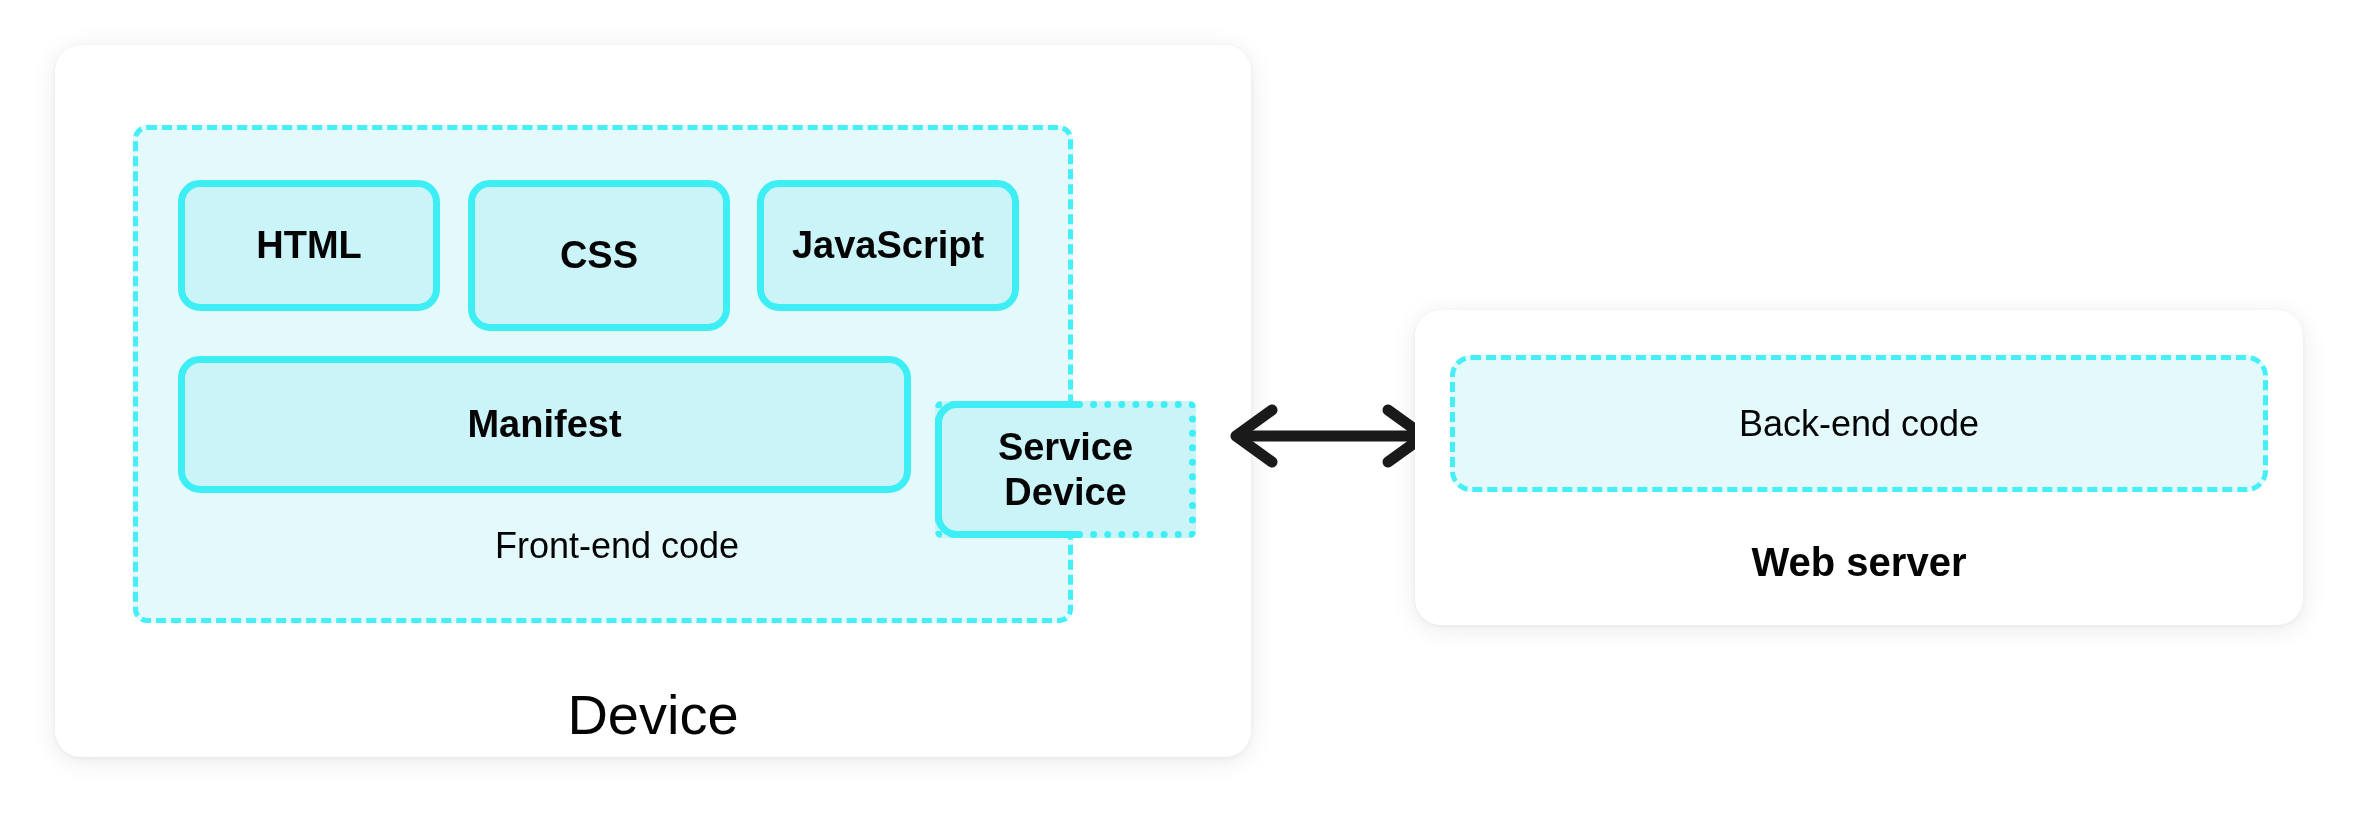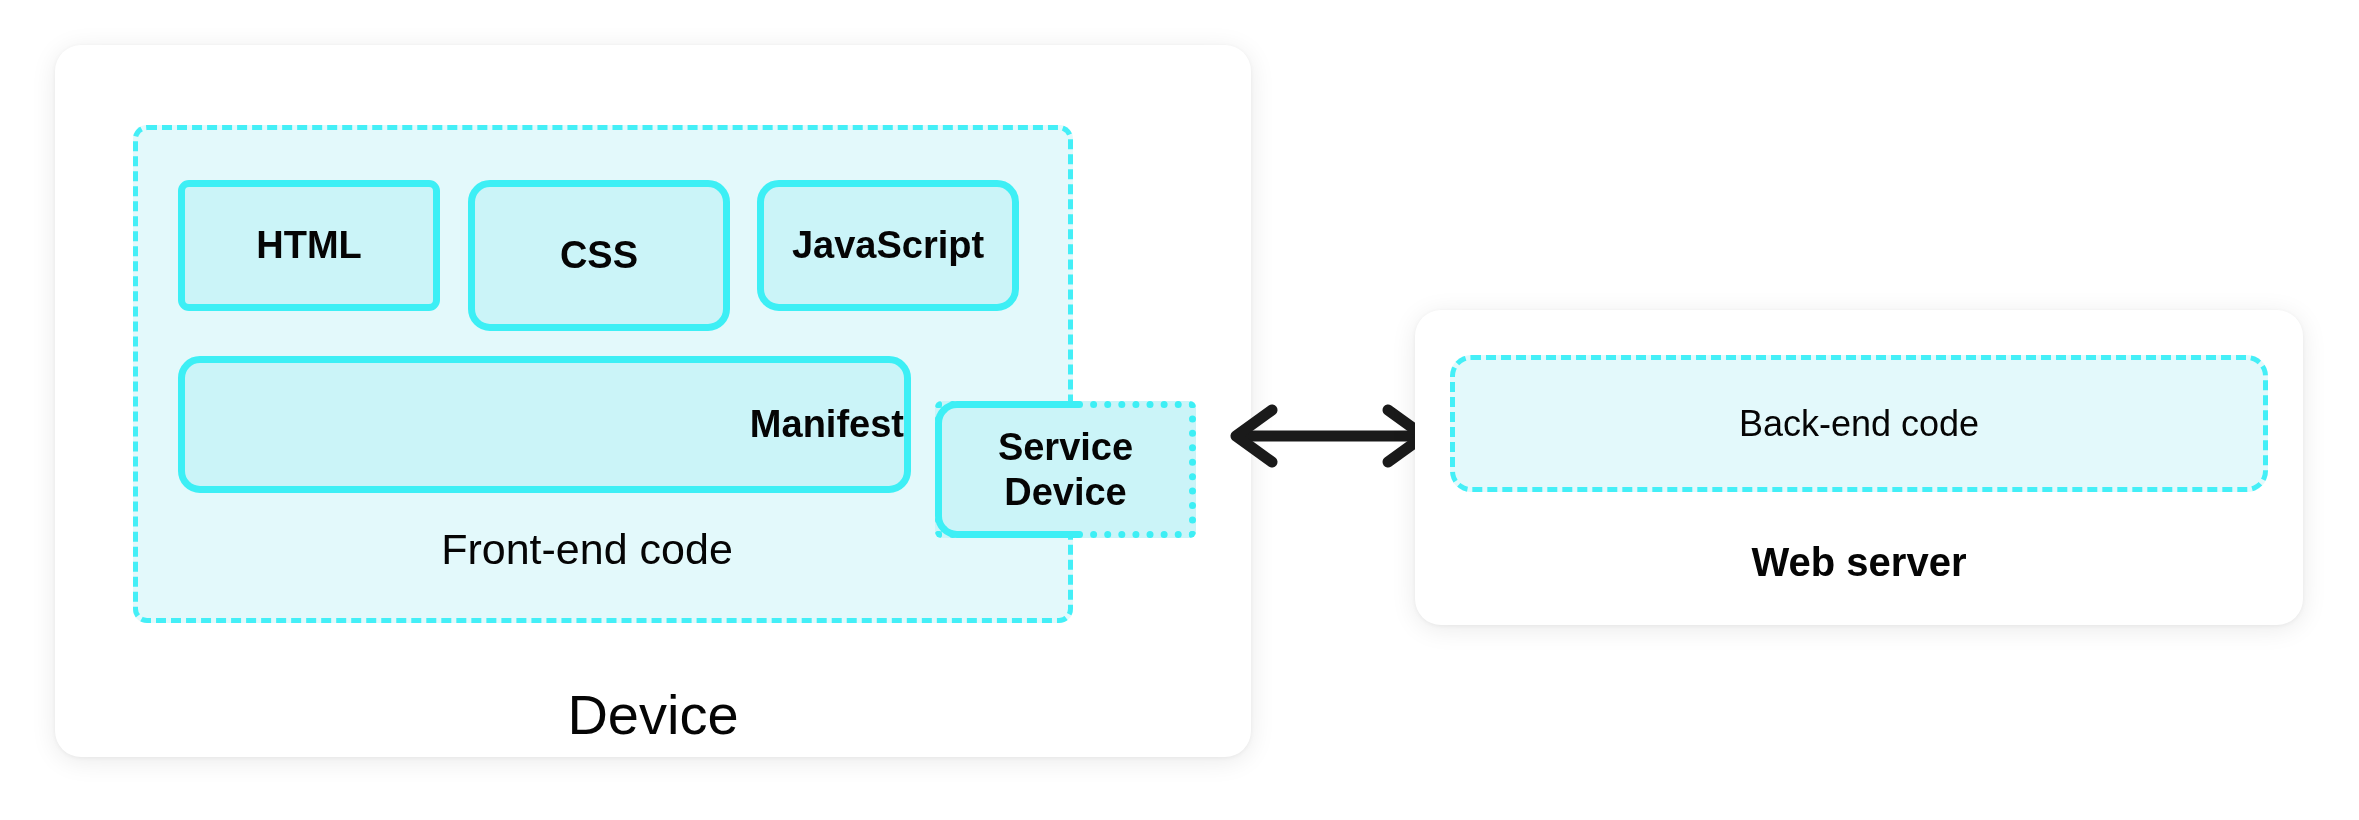--- a/index.html
+++ b/index.html
@@ -79,24 +79,24 @@
     display: flex;
     align-items: center;
     justify-content: center;
     text-align: center;
     font-weight: bold;
     font-size: 38px;
     color: #050505;
     line-height: 1.18;
   }
 
-  #box-html   { left: 178px; top: 180px; width: 262px; height: 131px; border-radius: 11px; }
+  #box-html   { left: 178px; top: 180px; width: 262px; height: 131px; }
   #box-css    { left: 468px; top: 180px; width: 262px; height: 151px; }
   #box-js     { left: 757px; top: 180px; width: 262px; height: 131px; }
-  #box-manifest { left: 178px; top: 356px; width: 733px; height: 137px; justify-content: flex-end; }
+  #box-manifest { left: 178px; top: 356px; width: 733px; height: 137px; }
 
   
   #box-serviceworker {
     left: 935px;
     top: 359px;
     width: 261px;
     height: 137px;
     border: 7px dotted #3defF5;
     border-radius: 6px;
     margin-top: 42px;
@@ -120,24 +120,24 @@
   }
 
   
   .caption {
     position: absolute;
     text-align: center;
     color: #050505;
   }
 
   #frontend-caption {
-    left: 117px;
+    left: 147px;
     top: 525px;
     width: 940px;
-    font-size: 43px;
+    font-size: 36px;
     font-weight: normal;
   }
 
   #device-caption {
     left: 55px;
     top: 682px;
     width: 1196px;
     font-size: 56px;
     font-weight: normal;
   }

